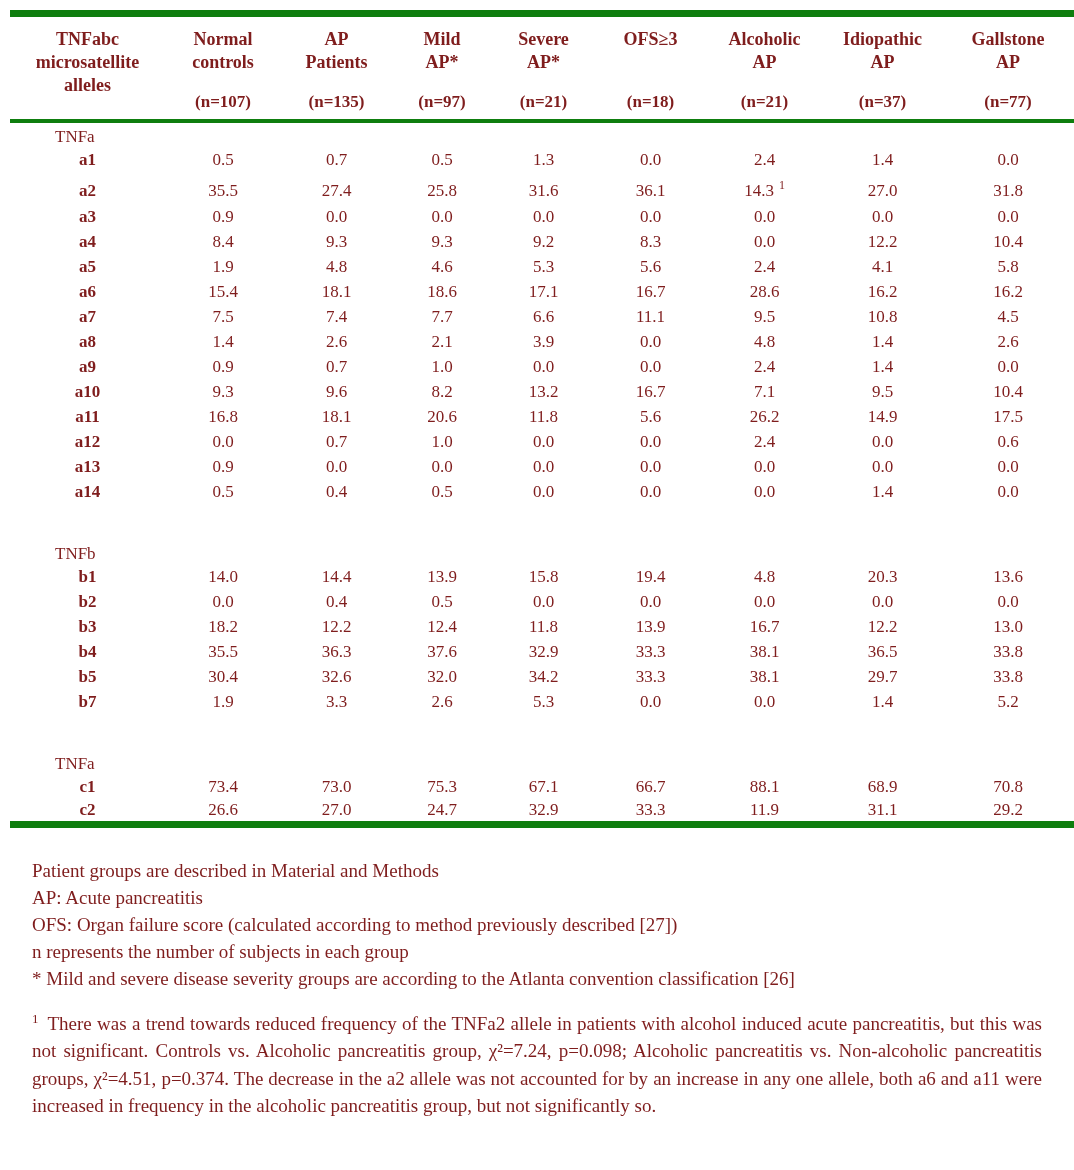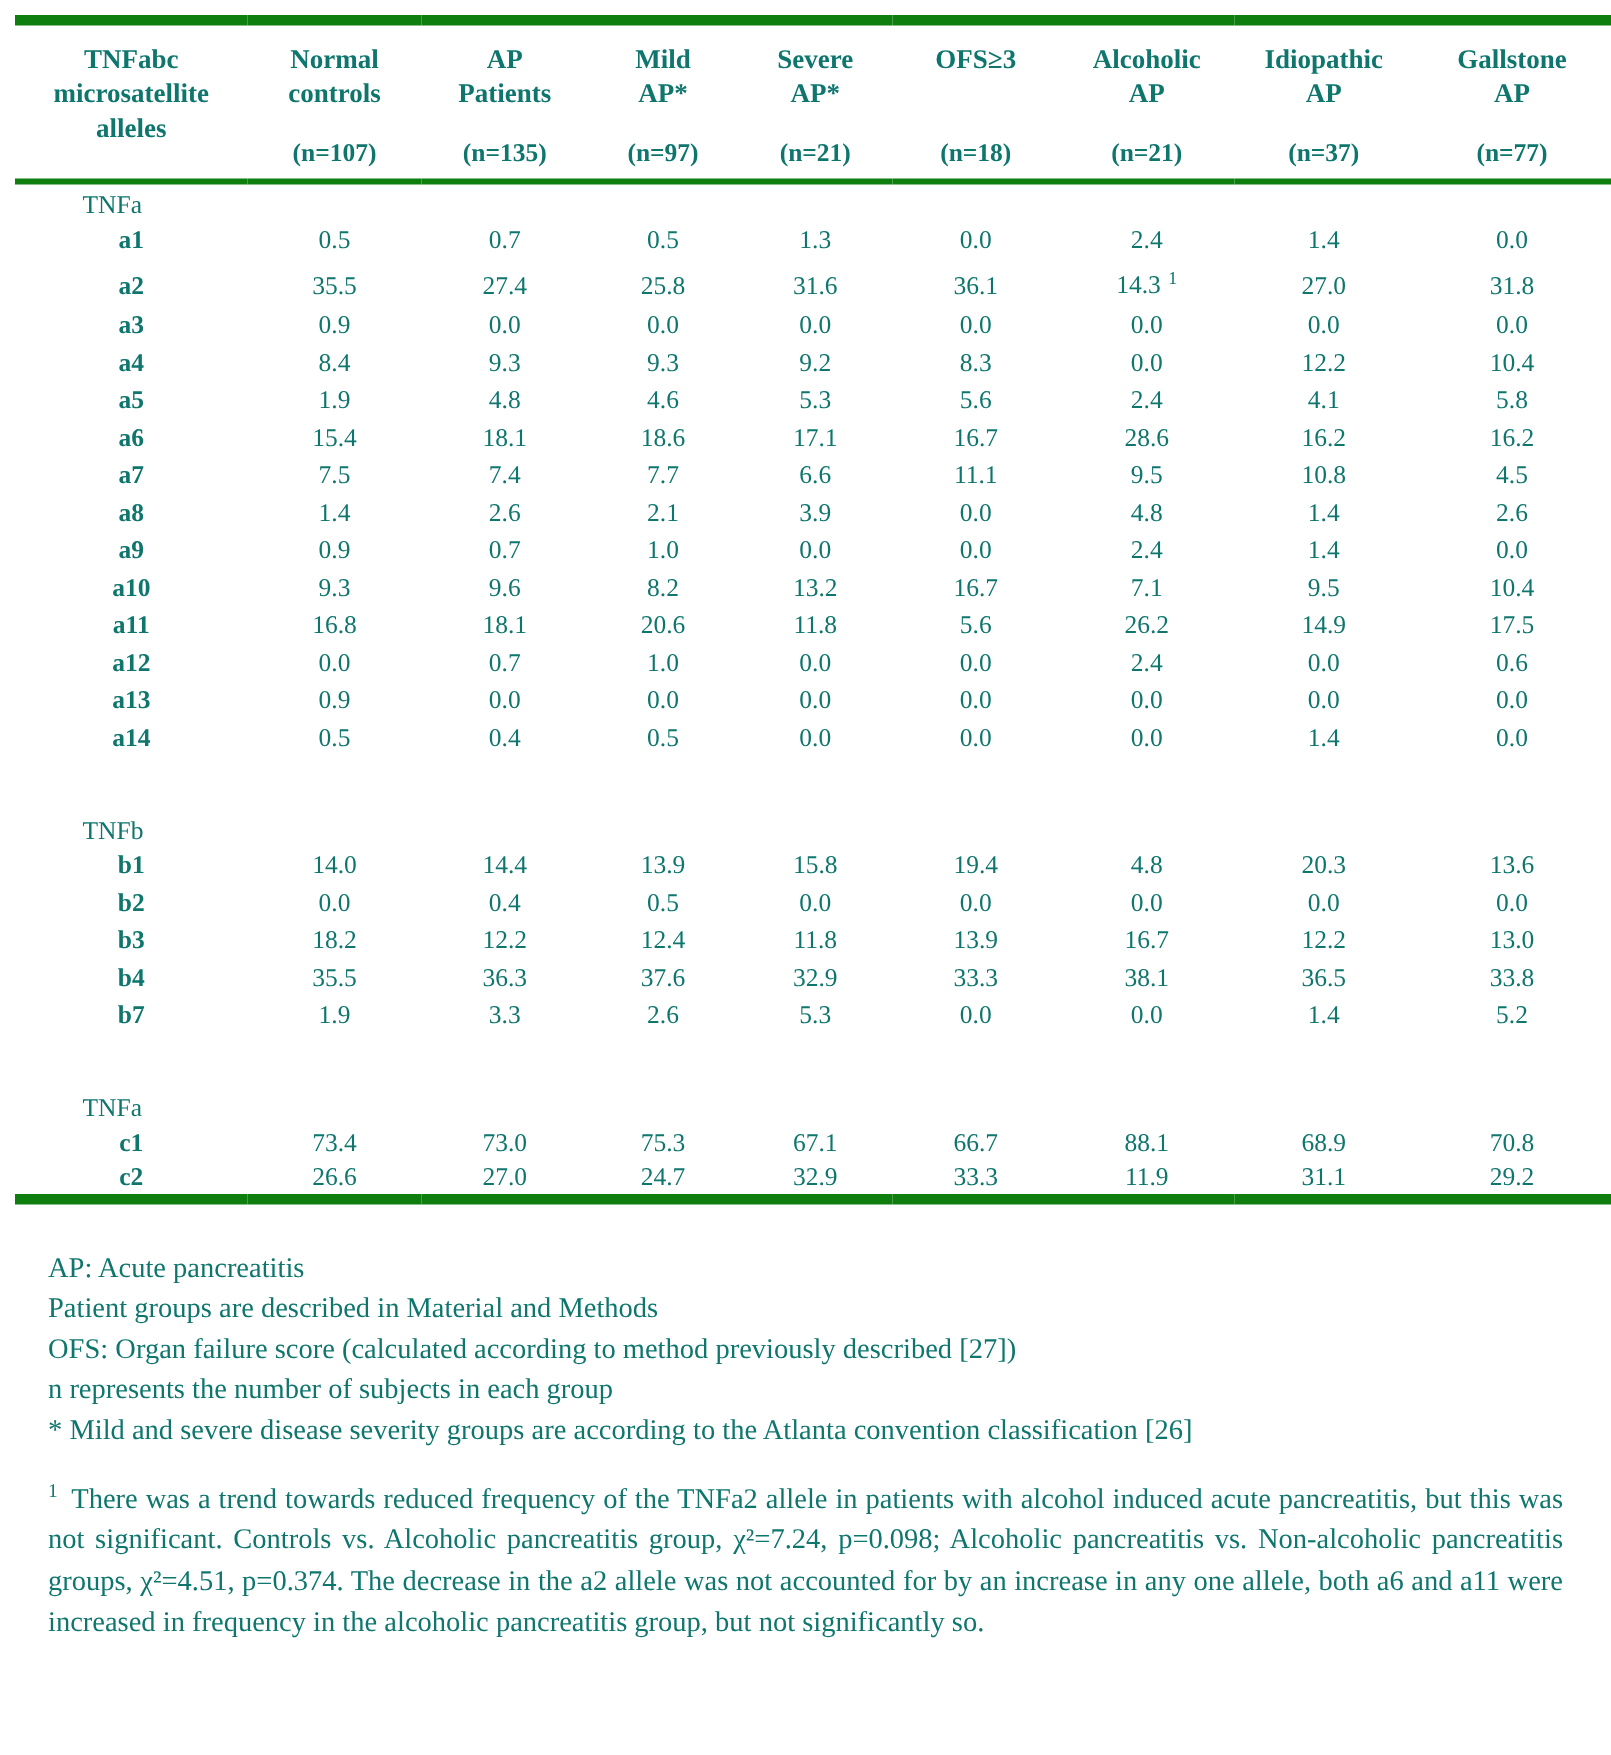--- a/index.html
+++ b/index.html
@@ -1,21 +1,21 @@
 <!DOCTYPE html>
 <html style="--green: #0e7e0e;"><head>
 <meta charset="utf-8">
 <style>
   :root { --green: #0e7e0e; }
   * { box-sizing: border-box; }
   html, body { margin: 0; padding: 0; background: #ffffff; }
   .page {
     width: 1074px; height: 1170px; background: #ffffff;
     font-family: "Liberation Serif", "DejaVu Serif", serif;
-    color: #0f766e; position: relative; overflow: hidden;
+    color: #7f1d1d; position: relative; overflow: hidden;
   }
   table.data-table {
     border-collapse: collapse; table-layout: fixed;
     margin: 10px 0 0 10px; width: 1064px;
     border-top: 7px solid var(--green);
     border-bottom: 7px solid var(--green);
   }
   thead th {
     vertical-align: top; padding: 11px 0 7px;
     border-bottom: 4px solid var(--green);
@@ -344,20 +344,31 @@
           <td class="num">35.5</td>
           <td class="num">36.3</td>
           <td class="num">37.6</td>
           <td class="num">32.9</td>
           <td class="num">33.3</td>
           <td class="num">38.1</td>
           <td class="num">36.5</td>
           <td class="num">33.8</td>
         </tr>
         <tr>
+          <td class="allele">b5</td>
+          <td class="num">30.4</td>
+          <td class="num">32.6</td>
+          <td class="num">32.0</td>
+          <td class="num">34.2</td>
+          <td class="num">33.3</td>
+          <td class="num">38.1</td>
+          <td class="num">29.7</td>
+          <td class="num">33.8</td>
+        </tr>
+        <tr>
           <td class="allele">b7</td>
           <td class="num">1.9</td>
           <td class="num">3.3</td>
           <td class="num">2.6</td>
           <td class="num">5.3</td>
           <td class="num">0.0</td>
           <td class="num">0.0</td>
           <td class="num">1.4</td>
           <td class="num">5.2</td>
         </tr>
@@ -394,22 +405,22 @@
           <td class="num">32.9</td>
           <td class="num">33.3</td>
           <td class="num">11.9</td>
           <td class="num">31.1</td>
           <td class="num">29.2</td>
         </tr>
       </tbody>
   </table>
 
   <div class="footnotes" id="footnote-lines">
+      <div class="footnote-line">Patient groups are described in Material and Methods</div>
       <div class="footnote-line">AP: Acute pancreatitis</div>
-      <div class="footnote-line">Patient groups are described in Material and Methods</div>
       <div class="footnote-line">OFS: Organ failure score (calculated according to method previously described [27])</div>
       <div class="footnote-line">n represents the number of subjects in each group</div>
       <div class="footnote-line">* Mild and severe disease severity groups are according to the Atlanta convention classification [26]</div>
     </div>
 
   <p class="footnote-detail"><sup class="fn-marker">1</sup><span>There was a trend towards reduced frequency of the TNFa2 allele in patients with alcohol induced acute pancreatitis, but this was not significant. Controls vs. Alcoholic pancreatitis group, χ²=7.24, p=0.098; Alcoholic pancreatitis vs. Non-alcoholic pancreatitis groups, χ²=4.51, p=0.374. The decrease in the a2 allele was not accounted for by an increase in any one allele, both a6 and a11 were increased in frequency in the alcoholic pancreatitis group, but not significantly so.</span></p>
 
 </div>
 
 </body></html>

